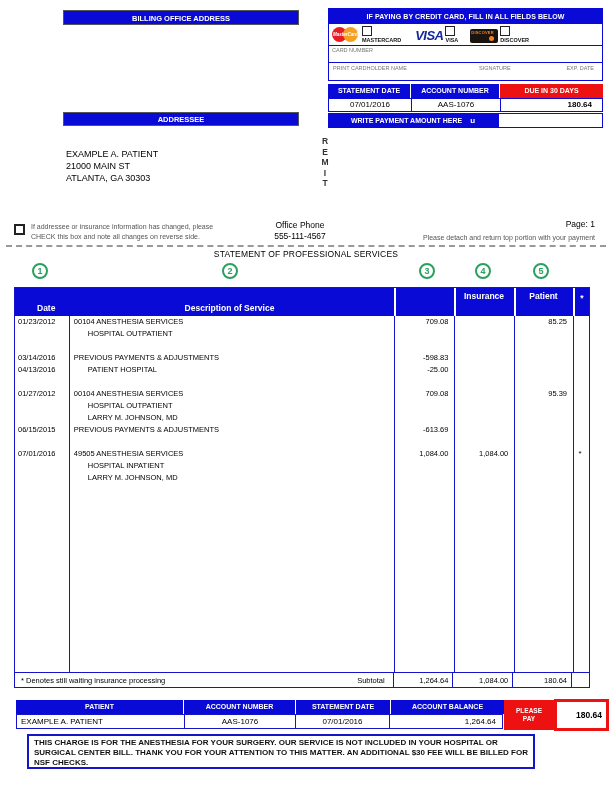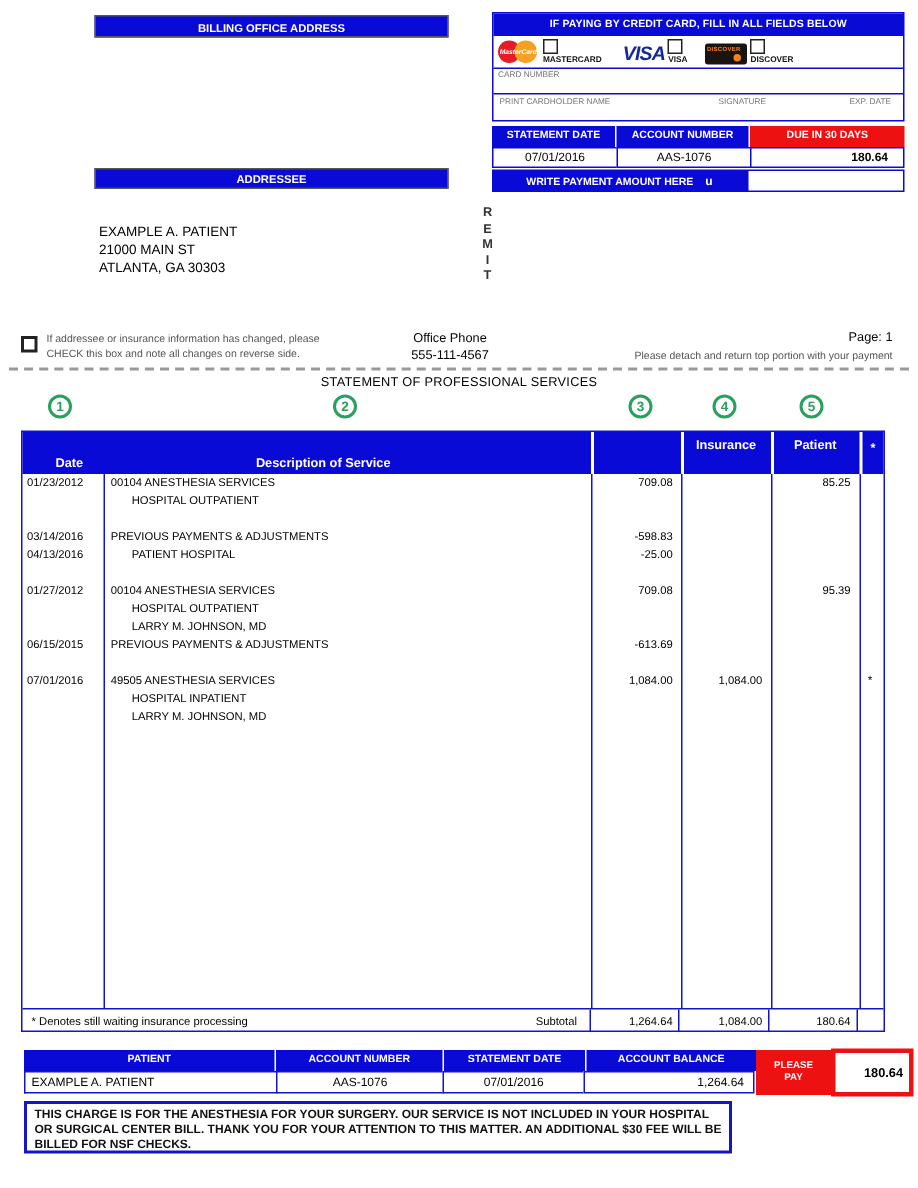--- a/index.html
+++ b/index.html
@@ -65,21 +65,21 @@
 
   
   .num-circle { position:absolute; top:263px; width:16px; height:16px; border:2px solid #2aa05f; border-radius:50%; color:#2aa05f; font-size:9px; font-weight:bold; text-align:center; line-height:12px; background:#fff; }
 
   
   #svc-table { left:14px; top:287px; width:576px; height:401px; border:1.5px solid #1515c8; background:#fff; }
   #svc-thead { position:relative; height:28px; background:#0a0ad6; color:#fff; font-weight:bold; }
   #svc-thead .gap { position:absolute; top:0; width:2px; height:28px; background:#fff; }
   #svc-thead .lbl { position:absolute; font-size:8.5px; }
   #h-date { left:22px; bottom:3px; }
-  #h-desc { left:38px; bottom:3px; width:325px; text-align:center;margin-top:43px; }
+  #h-desc { left:52px; bottom:3px; width:325px; text-align:center;margin-top:43px; }
   #h-ins  { left:439px; top:3px; width:60px; text-align:center; }
   #h-pat  { left:499px; top:3px; width:59px; text-align:center; }
   #h-star { left:558px; top:5px; width:18px; text-align:center; font-size:8px; }
   #svc-tbody { position:relative; height:356px; overflow:hidden; }
   .vline { position:absolute; top:0; bottom:0; width:1px; background:#1515c8; }
   .trow { display:flex; height:12px; line-height:12px; font-size:7.5px; white-space:nowrap; }
   .c-date { width:54px; padding-left:3px; }
   .c-desc { width:325px; padding-left:5px; }
   .c-desc.ind { padding-left:19px; }
   .c-amt, .c-ins, .c-pat { text-align:right; padding-right:4px; }
@@ -97,21 +97,21 @@
   #sum-head .h { height:14px; font-size:7px; line-height:14px; }
   .sh1 { width:167px; } .sh2 { width:111px; } .sh3 { width:94px; } .sh4 { width:113px; }
   #sum-vals { display:flex; }
   #sum-vals .v { height:15px; border:1px solid #1515c8; border-right:none; font-size:8px; line-height:13px; background:#fff; }
   .sv1 { width:168px; padding-left:4px; } .sv2 { width:111px; text-align:center; }
   .sv3 { width:94px; text-align:center; } .sv4 { width:114px; text-align:right; padding-right:6px; border-right:1px solid #1515c8 !important; }
   #please-pay { position:absolute; left:488px; top:0; width:50px; height:30px; font-size:6.5px; line-height:8px; display:flex; flex-direction:column; justify-content:center; }
   #pay-box { position:absolute; left:538px; top:-1px; width:55px; height:32px; background:#fff; border:3px solid #ee1111; font-size:8.5px; font-weight:bold; text-align:right; line-height:26px; padding-right:4px; }
 
   
-  #notice-box { left:16px; top:734px; width:472px; height:35px; border:2px solid #1515c8; padding:2px 5px; font-size:8px; font-weight:bold; line-height:10px; color:#111; }
+  #notice-box { left:27px; top:734px; width:508px; height:35px; border:2px solid #1515c8; padding:2px 5px; font-size:8px; font-weight:bold; line-height:10px; color:#111; }
 </style>
 </head>
 <body>
 
 <div id="page">
 
   <div id="addressee-bar" class="abs bluebar">ADDRESSEE</div>
   <div id="billing-bar" class="abs bluebar">BILLING OFFICE ADDRESS</div>
   <div id="addressee-block" class="abs">
     <div>EXAMPLE A. PATIENT</div>

